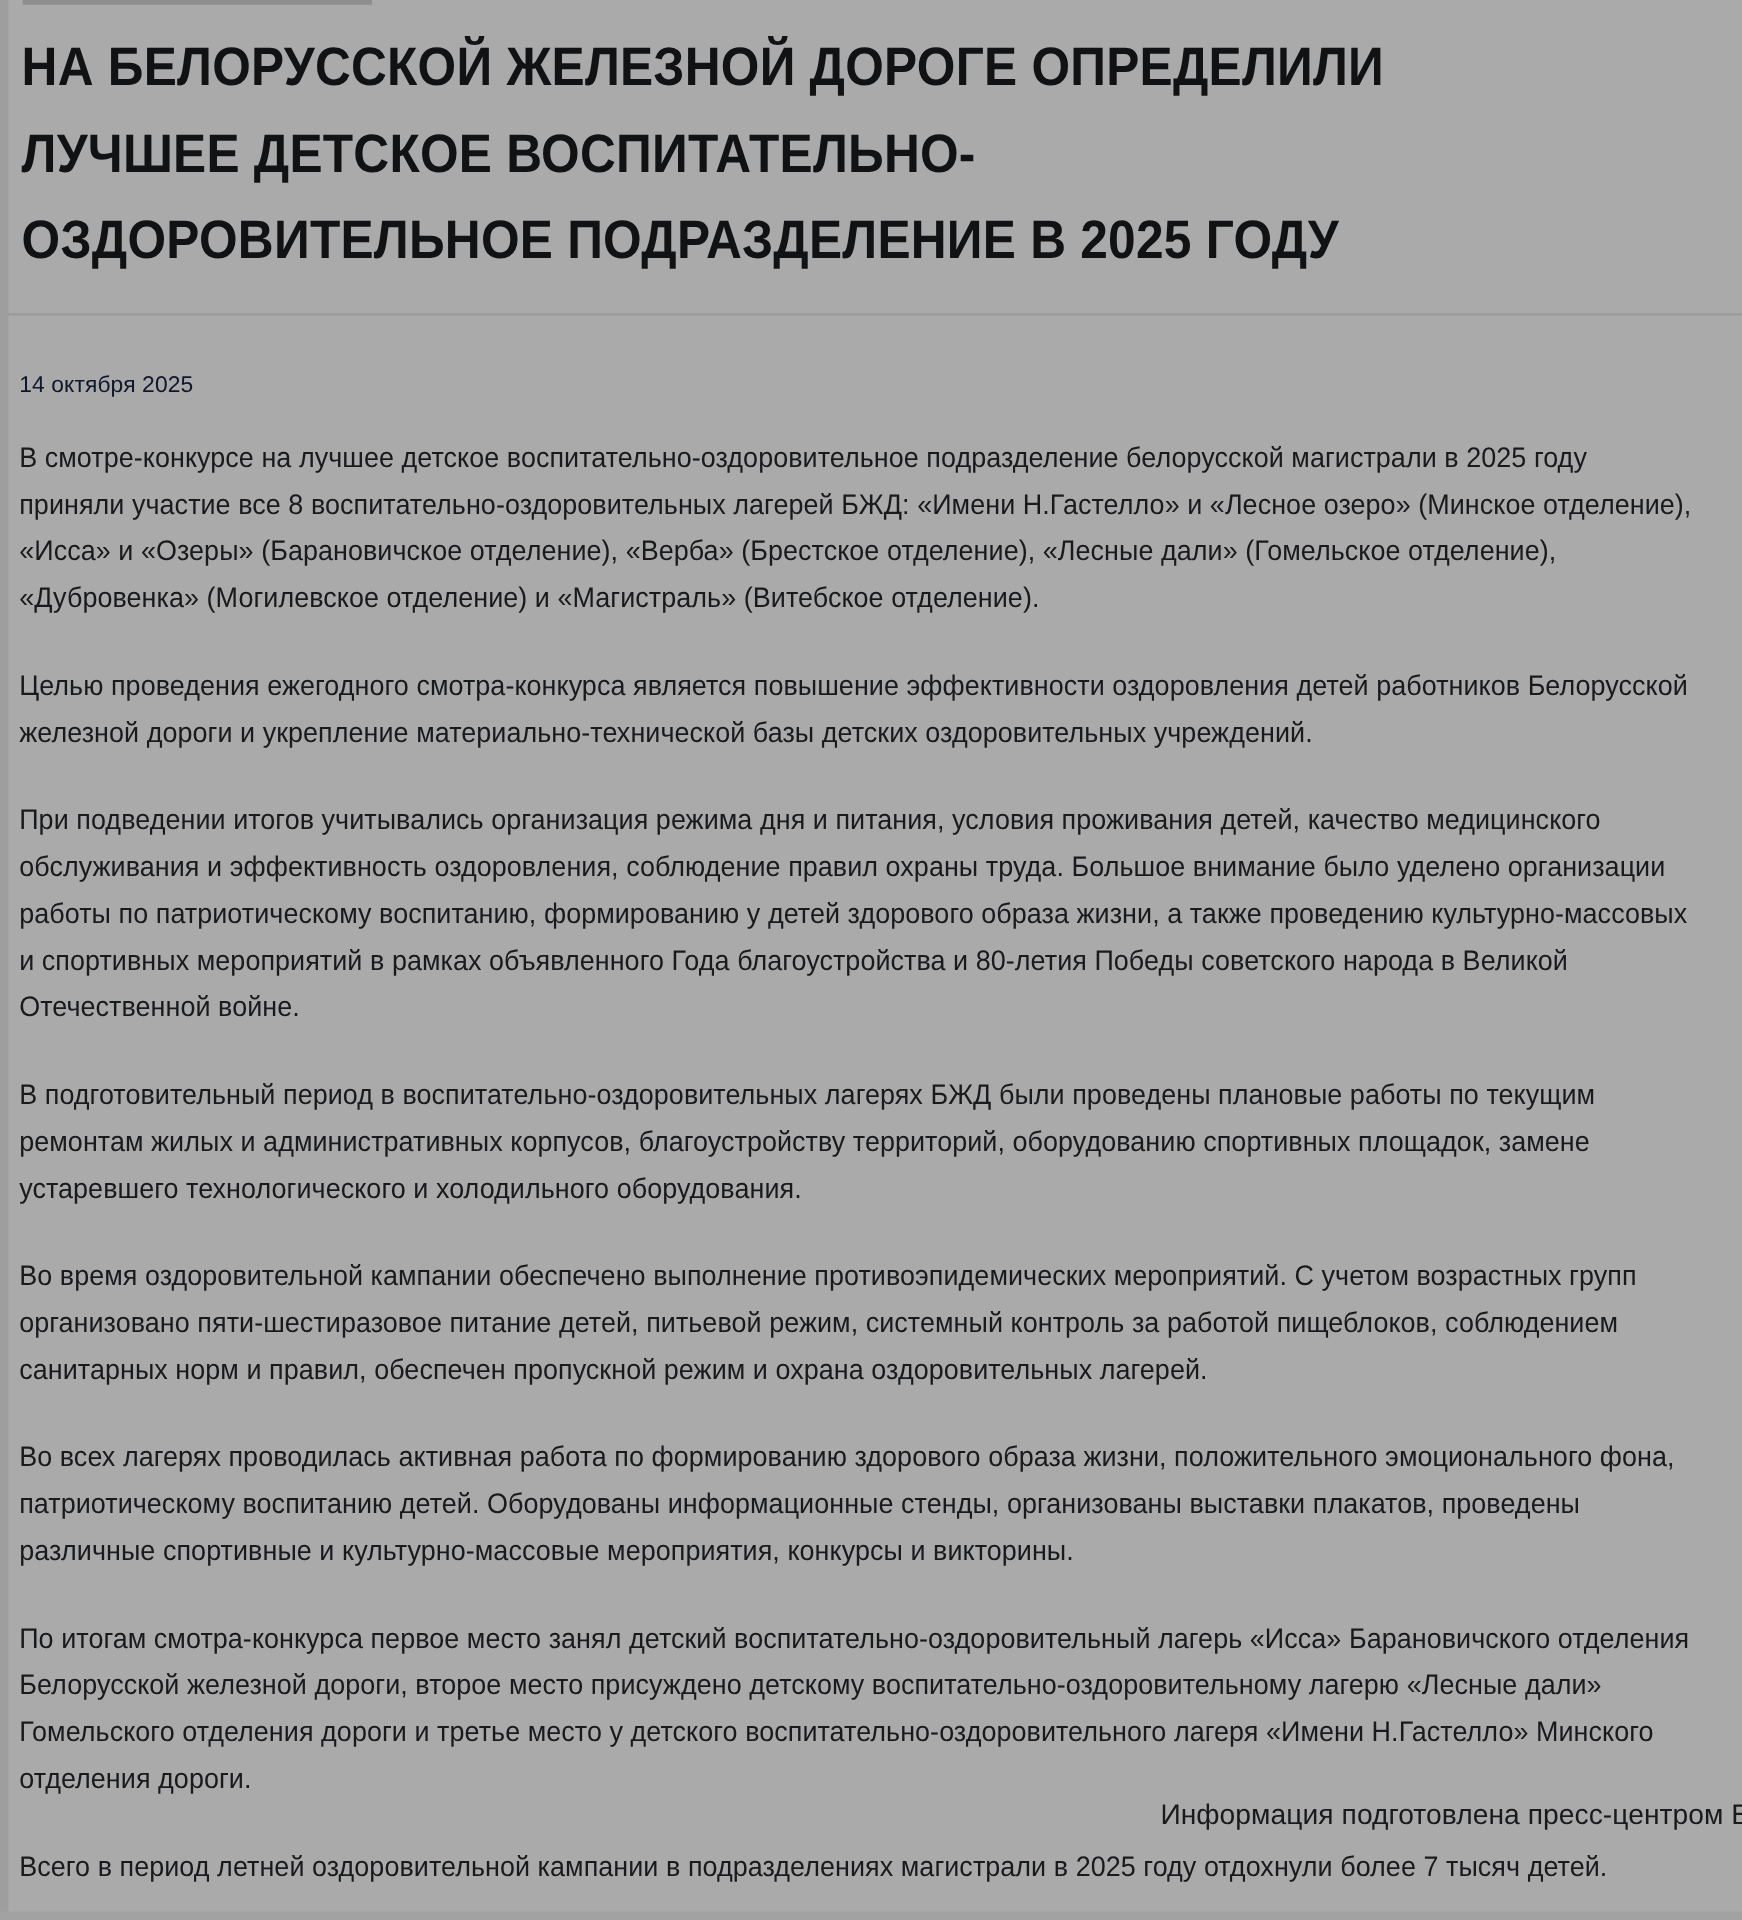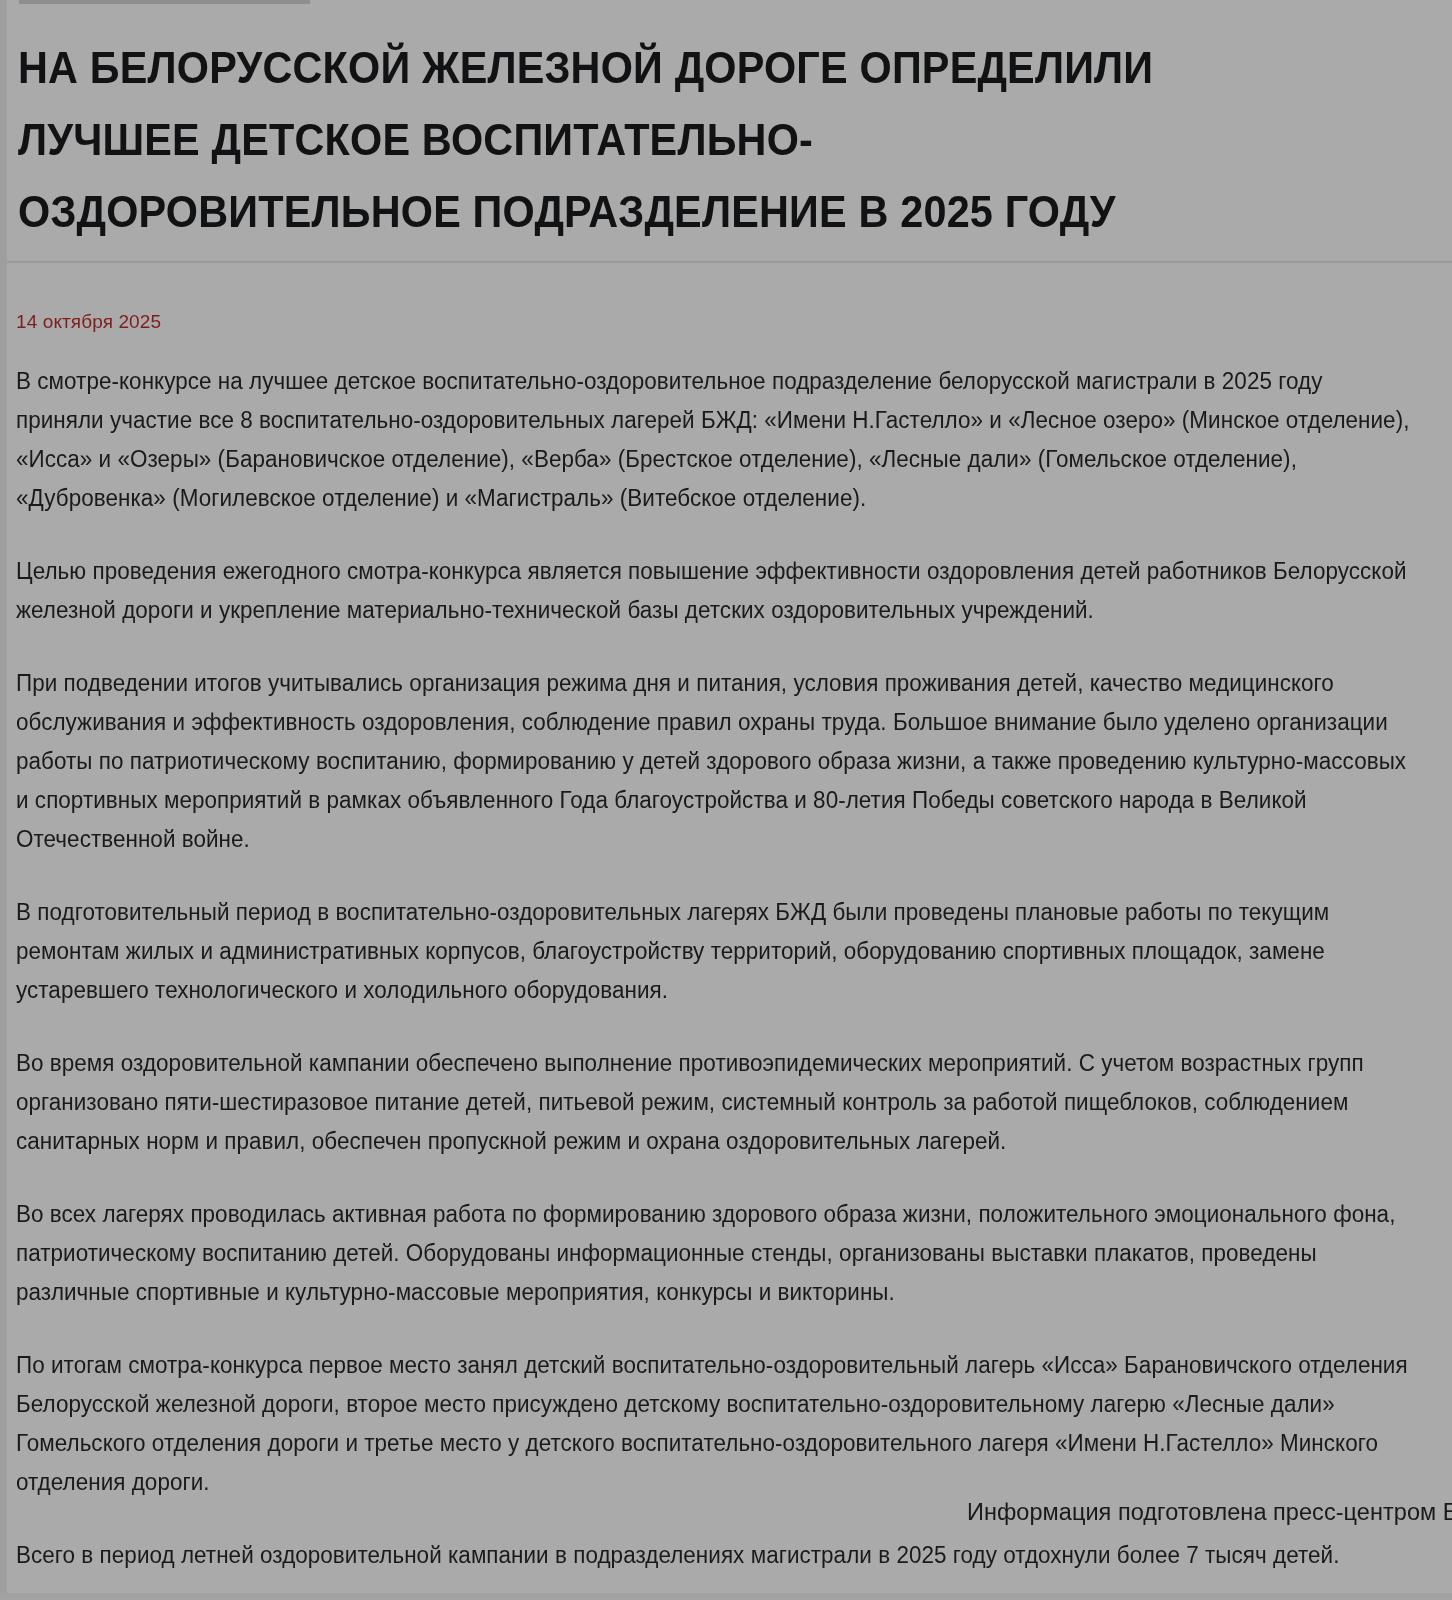--- a/index.html
+++ b/index.html
@@ -45,21 +45,21 @@
     background: #8e8e8f;
     z-index: 6;
   }
 
   .page {
     position: absolute;
     left: 0; top: 0;
     width: 1280px;
     height: 1600px;
     box-sizing: border-box;
-    padding: 14px 18px 0 18px;
+    padding: 2px 18px 0 18px;
   }
 
   
   .article-title {
     margin: 0;
     padding: 18px 0 0 0;
     color: #111214;
     font-family: "Liberation Sans Narrow", "Liberation Sans", "DejaVu Sans Condensed", sans-serif;
     font-weight: 700;
     font-size: 45px;
@@ -80,21 +80,21 @@
     width: 1452px;
     height: 2px;
     background: #9b9b9c;
   }
 
   
   .article-date {
     position: absolute;
     left: 16px;
     top: 310px;
-    color: #7f1d1d;
+    color: #0f172a;
     font-size: 19px;
     line-height: 24px;
     font-weight: 400;
     letter-spacing: 0.1px;
     text-align: right;
   }
 
   
   .article-body {
     position: absolute;

